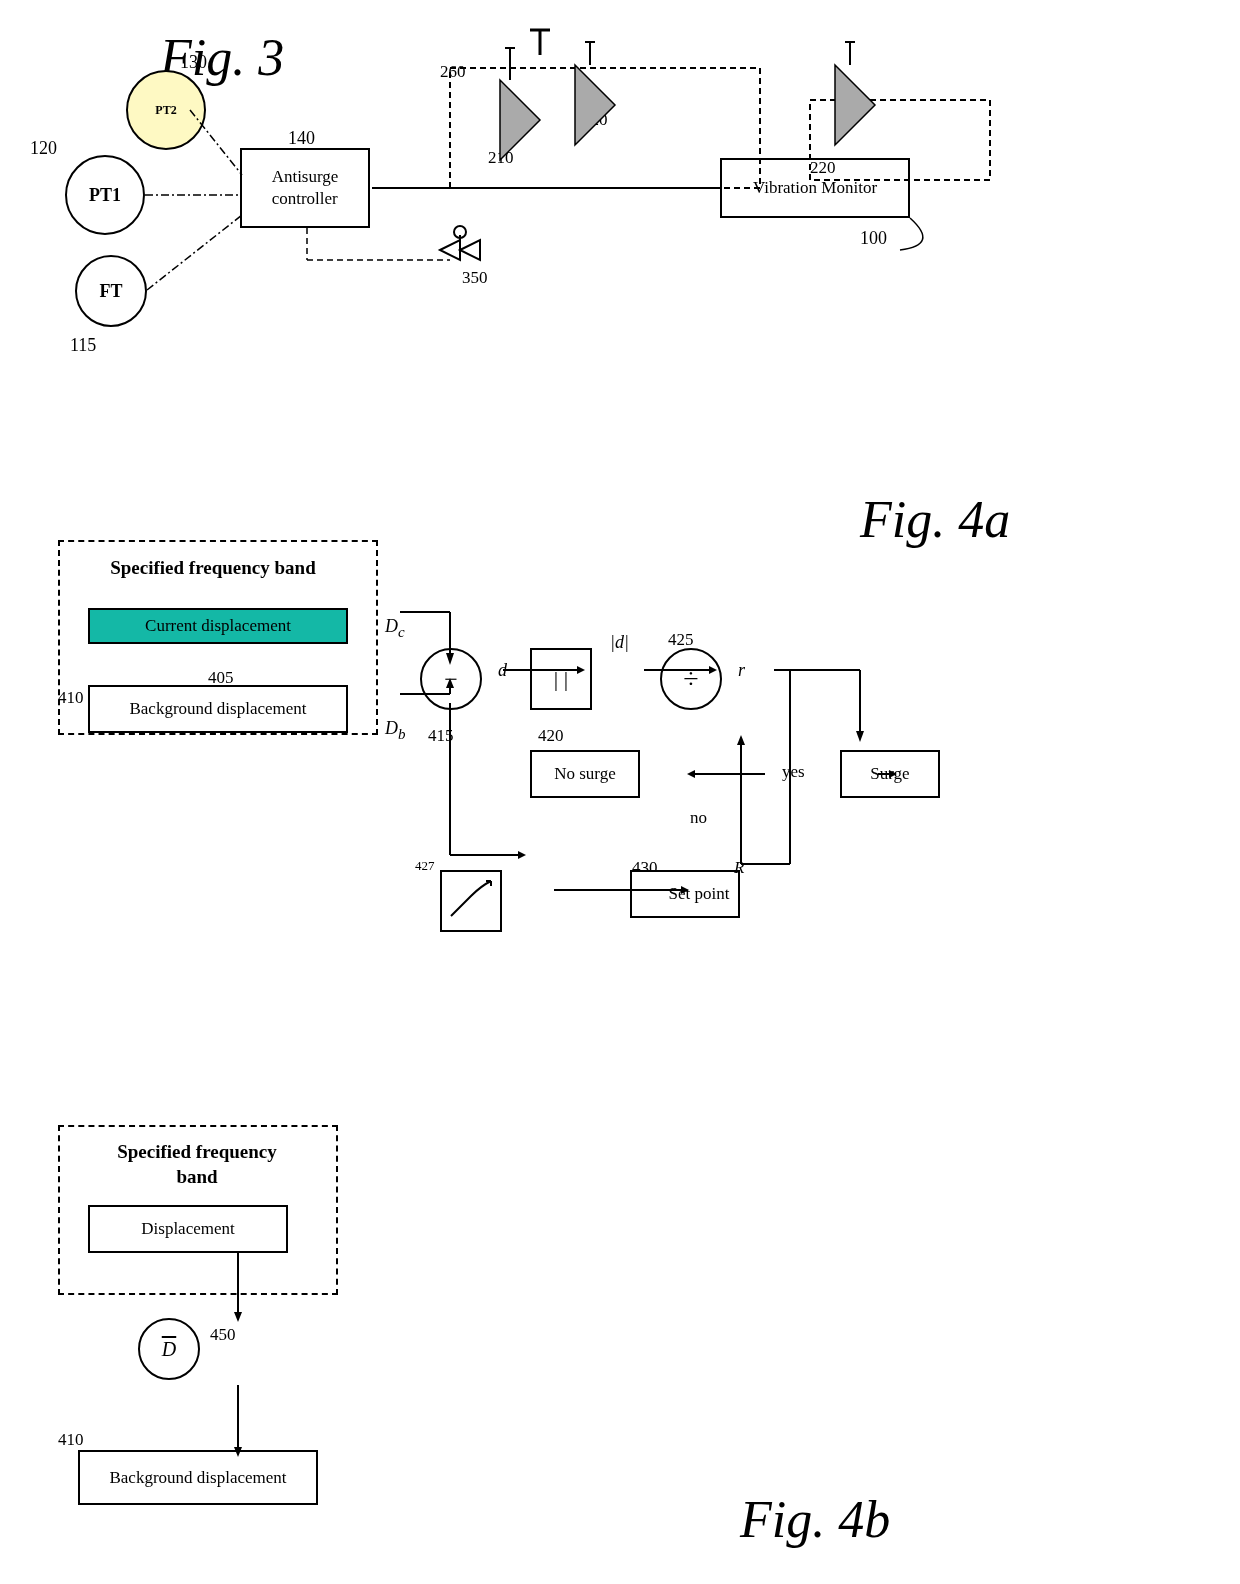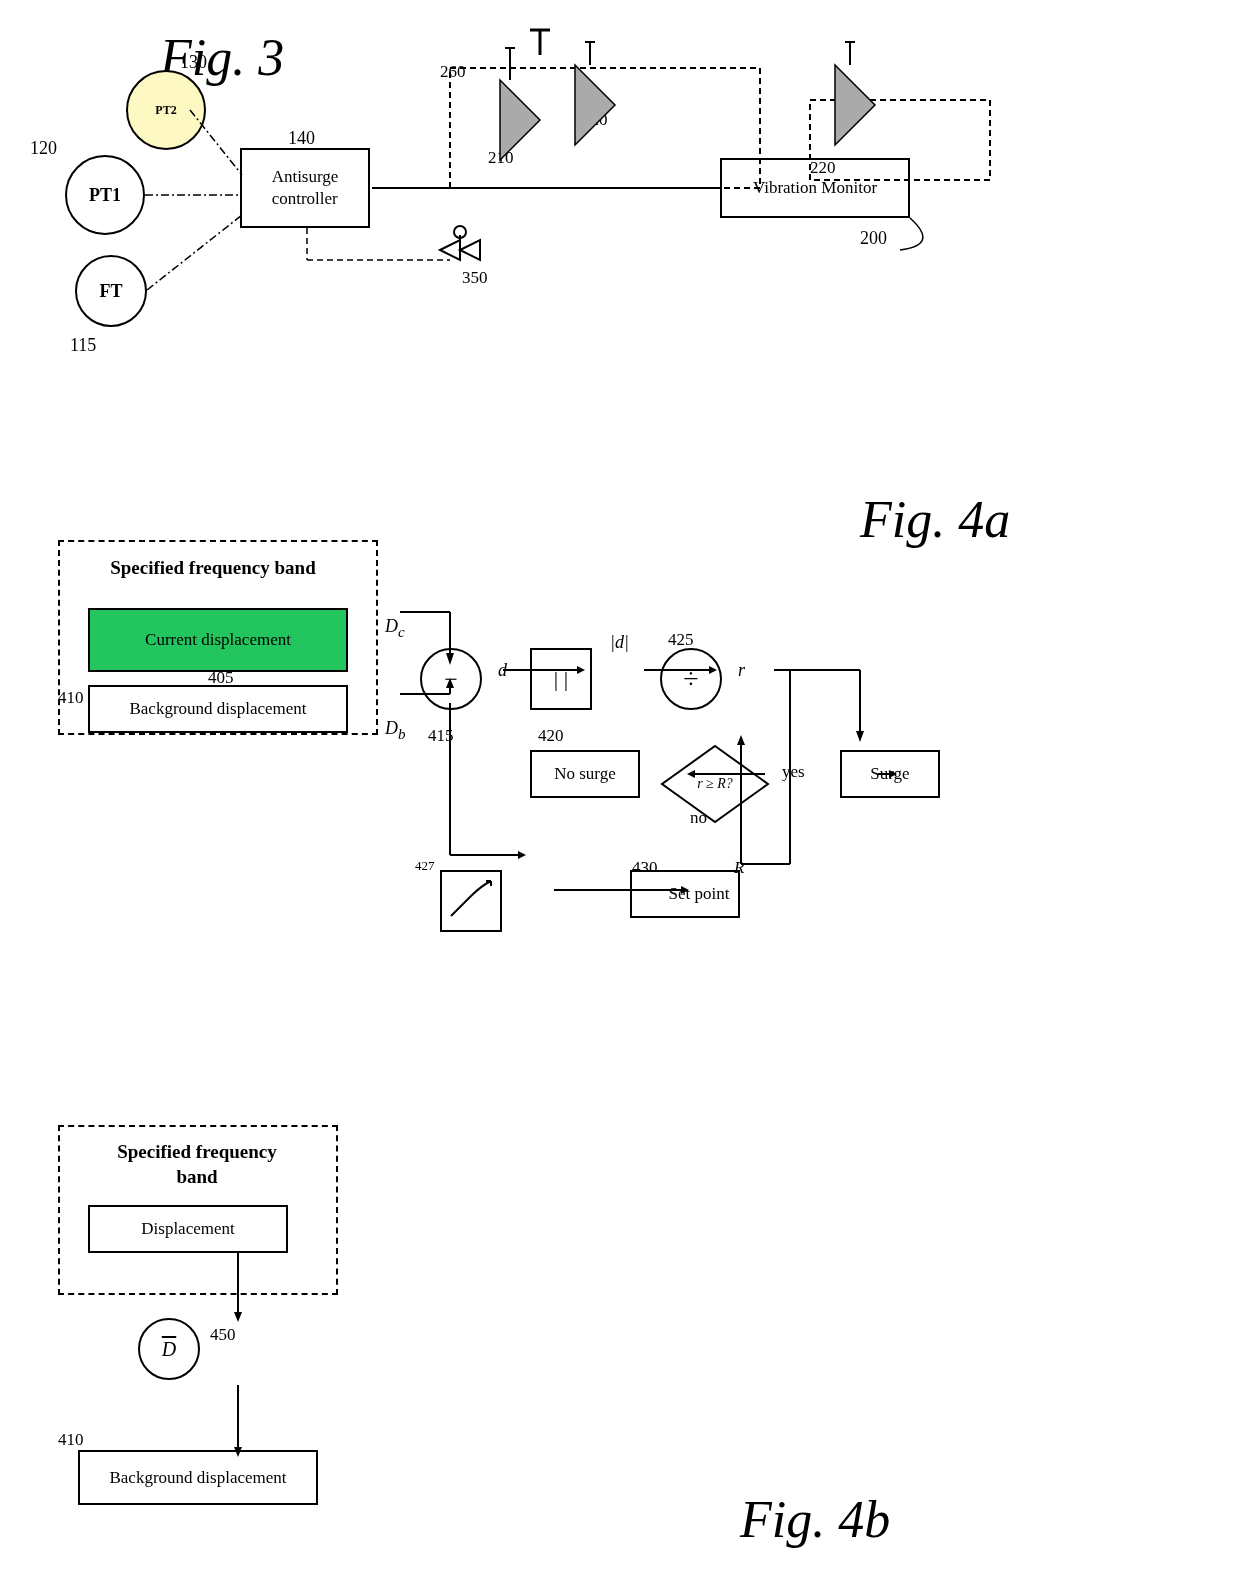--- a/index.html
+++ b/index.html
@@ -178,27 +178,27 @@
       width: 250px;
       line-height: 1.3;
     }
 
     
     .curr-disp-box {
       position: absolute;
       top: 608px;
       left: 88px;
       width: 260px;
-      height: 64px;
-      border: 2px solid #000;
-      display: flex;
-      align-items: center;
-      justify-content: center;
-      font-size: 17px;
-      background: #22c55e;
+      height: 36px;
+      border: 2px solid #000;
+      display: flex;
+      align-items: center;
+      justify-content: center;
+      font-size: 17px;
+      background: #14b8a6;
     }
 
     
     .bg-disp-box-4a {
       position: absolute;
       top: 685px;
       left: 88px;
       width: 260px;
       height: 48px;
       border: 2px solid #000;
@@ -565,21 +565,21 @@
 <div class="pt2-circle">PT2</div>
 <div class="pt1-label">120</div>
 <div class="pt1-circle">PT1</div>
 <div class="ft-circle">FT</div>
 <div class="ft-label">115</div>
 
 <div class="antisurge-label">140</div>
 <div class="antisurge-box">Antisurge<br>controller</div>
 
 <div class="vibmon-box">Vibration Monitor</div>
-<div class="vibmon-label">200</div>
+<div class="vibmon-label">100</div>
 
 <div style="position:absolute;top:62px;left:440px;font-size:17px;">260</div>
 <div style="position:absolute;top:148px;left:488px;font-size:17px;">210</div>
 <div style="position:absolute;top:110px;left:582px;font-size:17px;">220</div>
 <div style="position:absolute;top:158px;left:810px;font-size:17px;">220</div>
 <div style="position:absolute;top:268px;left:462px;font-size:17px;text-align:right;">350</div>
 
 <svg class="fig3-svg">
 
   <rect x="450" y="68" width="310" height="120" fill="none" stroke="#000" stroke-width="2" stroke-dasharray="6,4"></rect>
@@ -649,26 +649,20 @@
 <div class="divide-circle">÷</div>
 
 <div class="r-label">r</div>
 
 <div class="label-425">425</div>
 
 <div class="label-415">415</div>
 
 <div class="label-420">420</div>
 
-<div class="diamond-box">
-  <svg width="110" height="80" viewBox="0 0 110 80">
-    <polygon points="55,2 108,40 55,78 2,40" fill="#fff" stroke="#000" stroke-width="2"></polygon>
-    <text x="55" y="44" text-anchor="middle" font-family="Times New Roman" font-size="14" font-style="italic">r ≥ R?</text>
-  </svg>
-</div>
 
 <div class="yes-label">yes</div>
 <div class="no-label">no</div>
 
 <div class="surge-box">Surge</div>
 
 <div class="no-surge-box">No surge</div>
 
 <div class="label-427">427</div>
 <div class="func-box">

